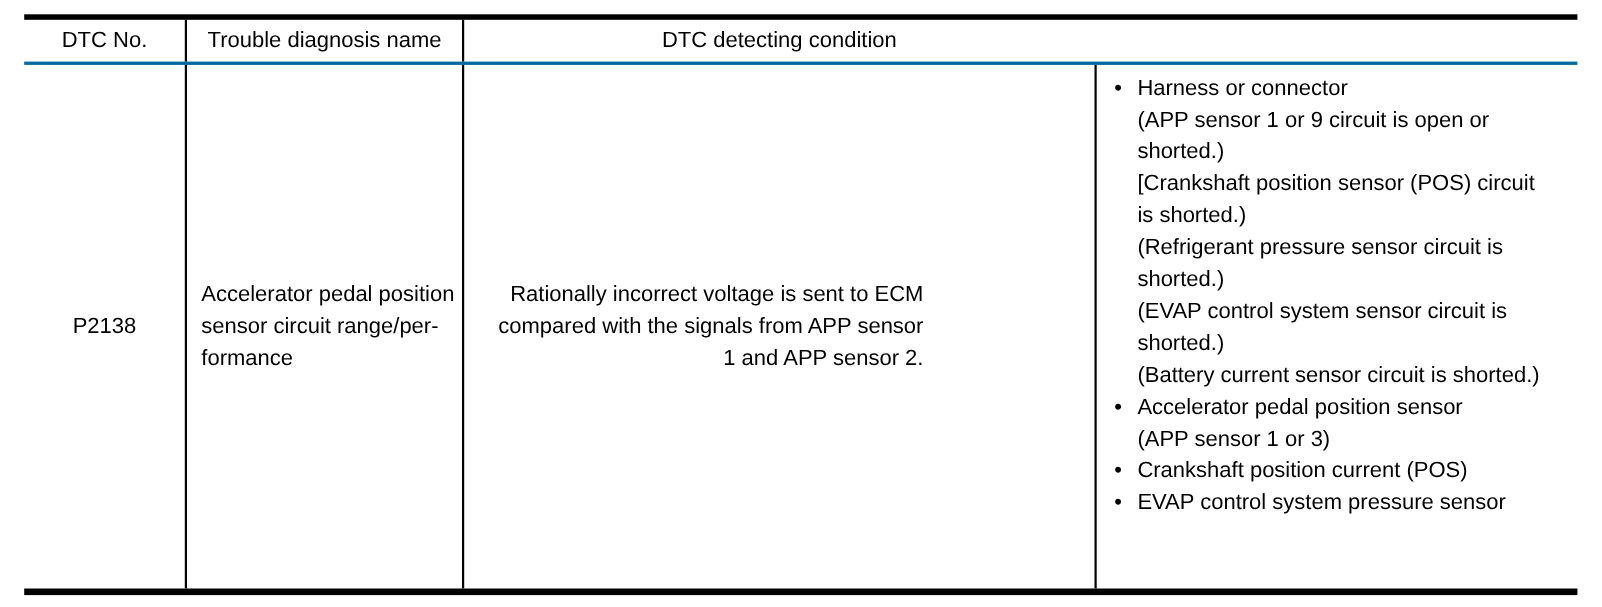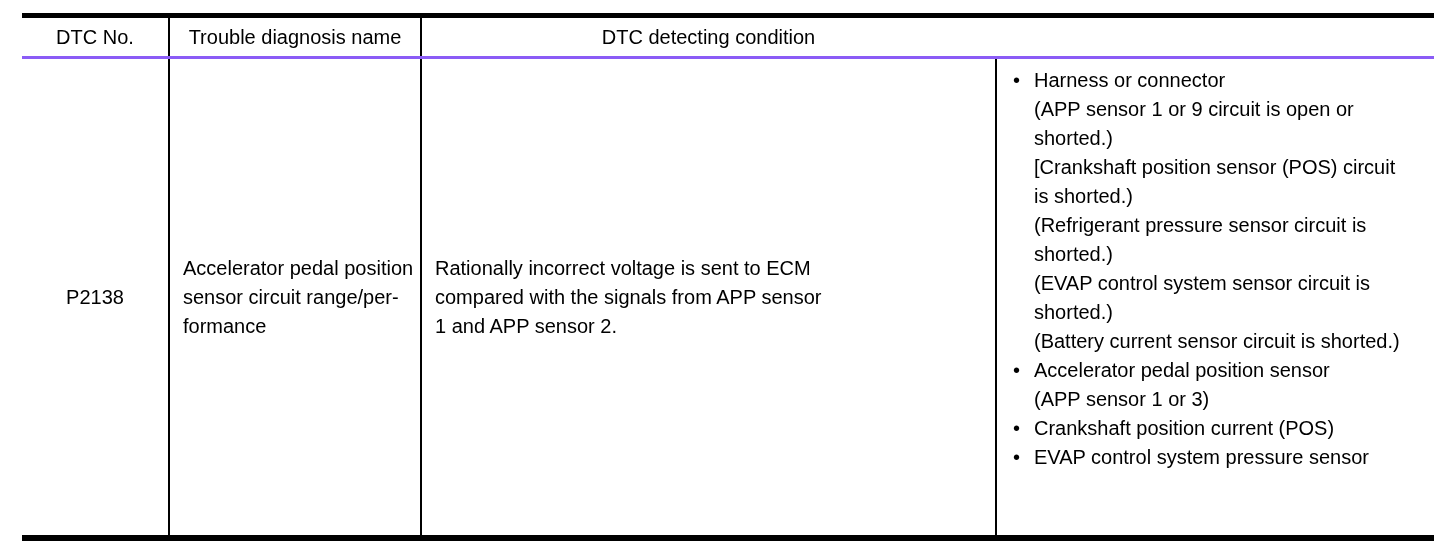--- a/index.html
+++ b/index.html
@@ -24,21 +24,21 @@
     width: 1412px;
     box-sizing: border-box;
     border-top: 5px solid #000;
     border-bottom: 6px solid #000;
   }
   .trow {
     display: flex;
     width: 100%;
   }
   .thead {
-    border-bottom: 3px solid #8b5cf6;
+    border-bottom: 3px solid #0369a1;
   }
   .cell {
     box-sizing: border-box;
     flex: 0 0 auto;
   }
   .col1 { width: 146px; }
   .col2 { width: 252px; border-left: 2px solid #000; }
   .col3 { width: 575px; border-left: 2px solid #000; }
   .col4 { width: 487px; border-left: 2px solid #000; }
   .th {
@@ -57,21 +57,21 @@
     justify-content: center;
   }
   .td-vcenter {
     display: flex;
     align-items: center;
   }
   .pre {
     white-space: pre-line;
   }
   .col2.td-vcenter { padding-left: 13px; padding-right: 6px; }
-  .col3.td-vcenter { padding-left: 13px; padding-right: 6px; }
+  .col3.td-vcenter { padding-left: 31px; padding-right: 6px; text-align: right; }
   .col4.td-causes  { padding: 7px 4px 0 14px; }
   ul.cause-list {
     margin: 0;
     padding: 0;
     list-style: none;
   }
   ul.cause-list li {
     position: relative;
     padding-left: 23px;
     white-space: pre-line;

